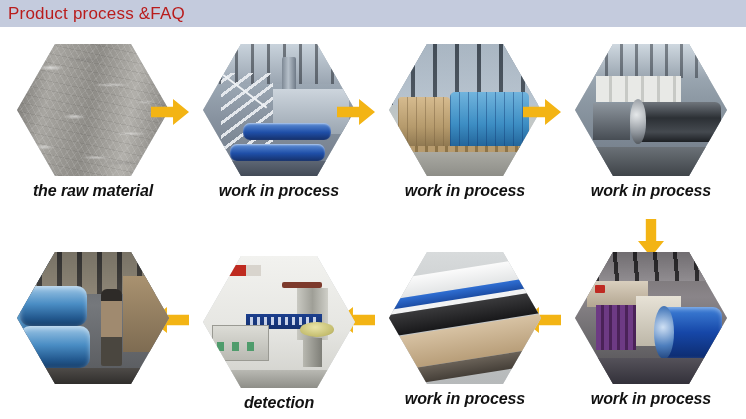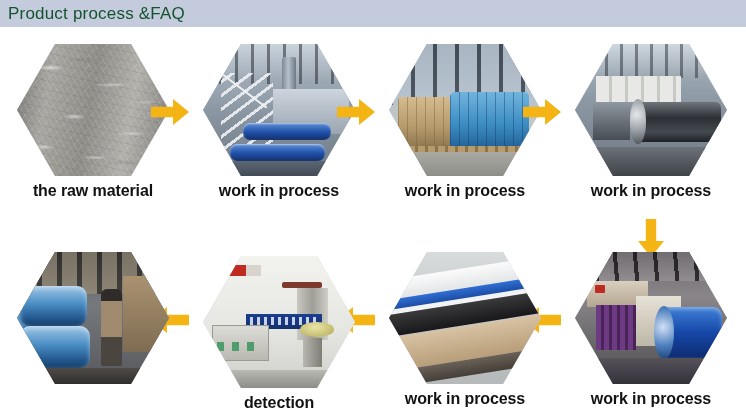--- a/index.html
+++ b/index.html
@@ -37,20 +37,21 @@
     font-weight: 400;
     color: #6d7c9f;
     letter-spacing: 0.2px;
     white-space: nowrap;
   }
 
   
   .cell {
     position: absolute;
     width: 186px;
+    font-style: italic;
   }
   .hex-wrap {
     position: relative;
     width: 152px;
     height: 132px;
     margin: 0 auto;
   }
   .hex {
     position: absolute;
     left: 0;
@@ -384,21 +385,21 @@
     position: absolute; left: 0; top: 88%; width: 100%; height: 12%;
     background: linear-gradient(180deg, #4e4b48, #302e2c);
   }
 </style>
 </head>
 <body>
 
 <div id="page">
 
   <div id="header-bar" style="background: rgb(196, 203, 221);">
-    <div id="header-title" style="color: #14532d;">Product process &amp;FAQ</div>
+    <div id="header-title" style="color: #b91c1c;">Product process &amp;FAQ</div>
   </div>
 
   <div class="cell" style="left:0px; top:44px;">
     <div class="hex-wrap">
       <div class="hex">
         <div class="photo ph-raw"></div>
       </div>
     </div>
     <div class="caption" style="color: rgb(18, 18, 18);">the raw material</div>
   </div>

